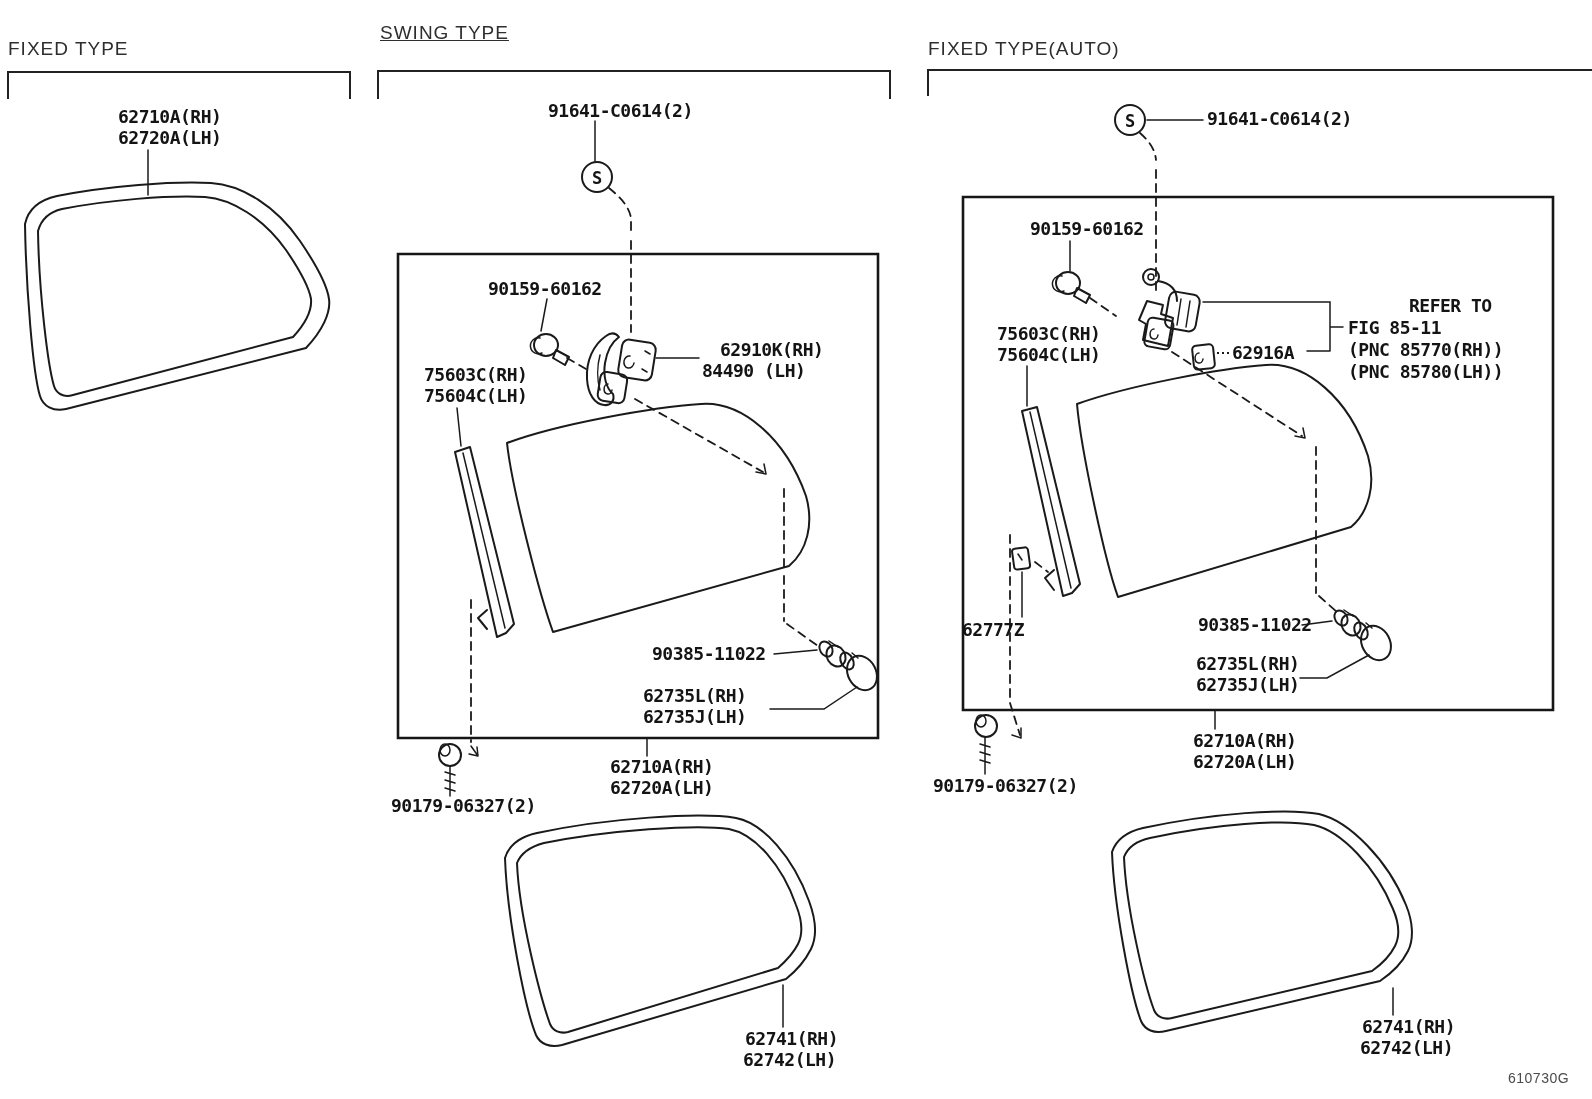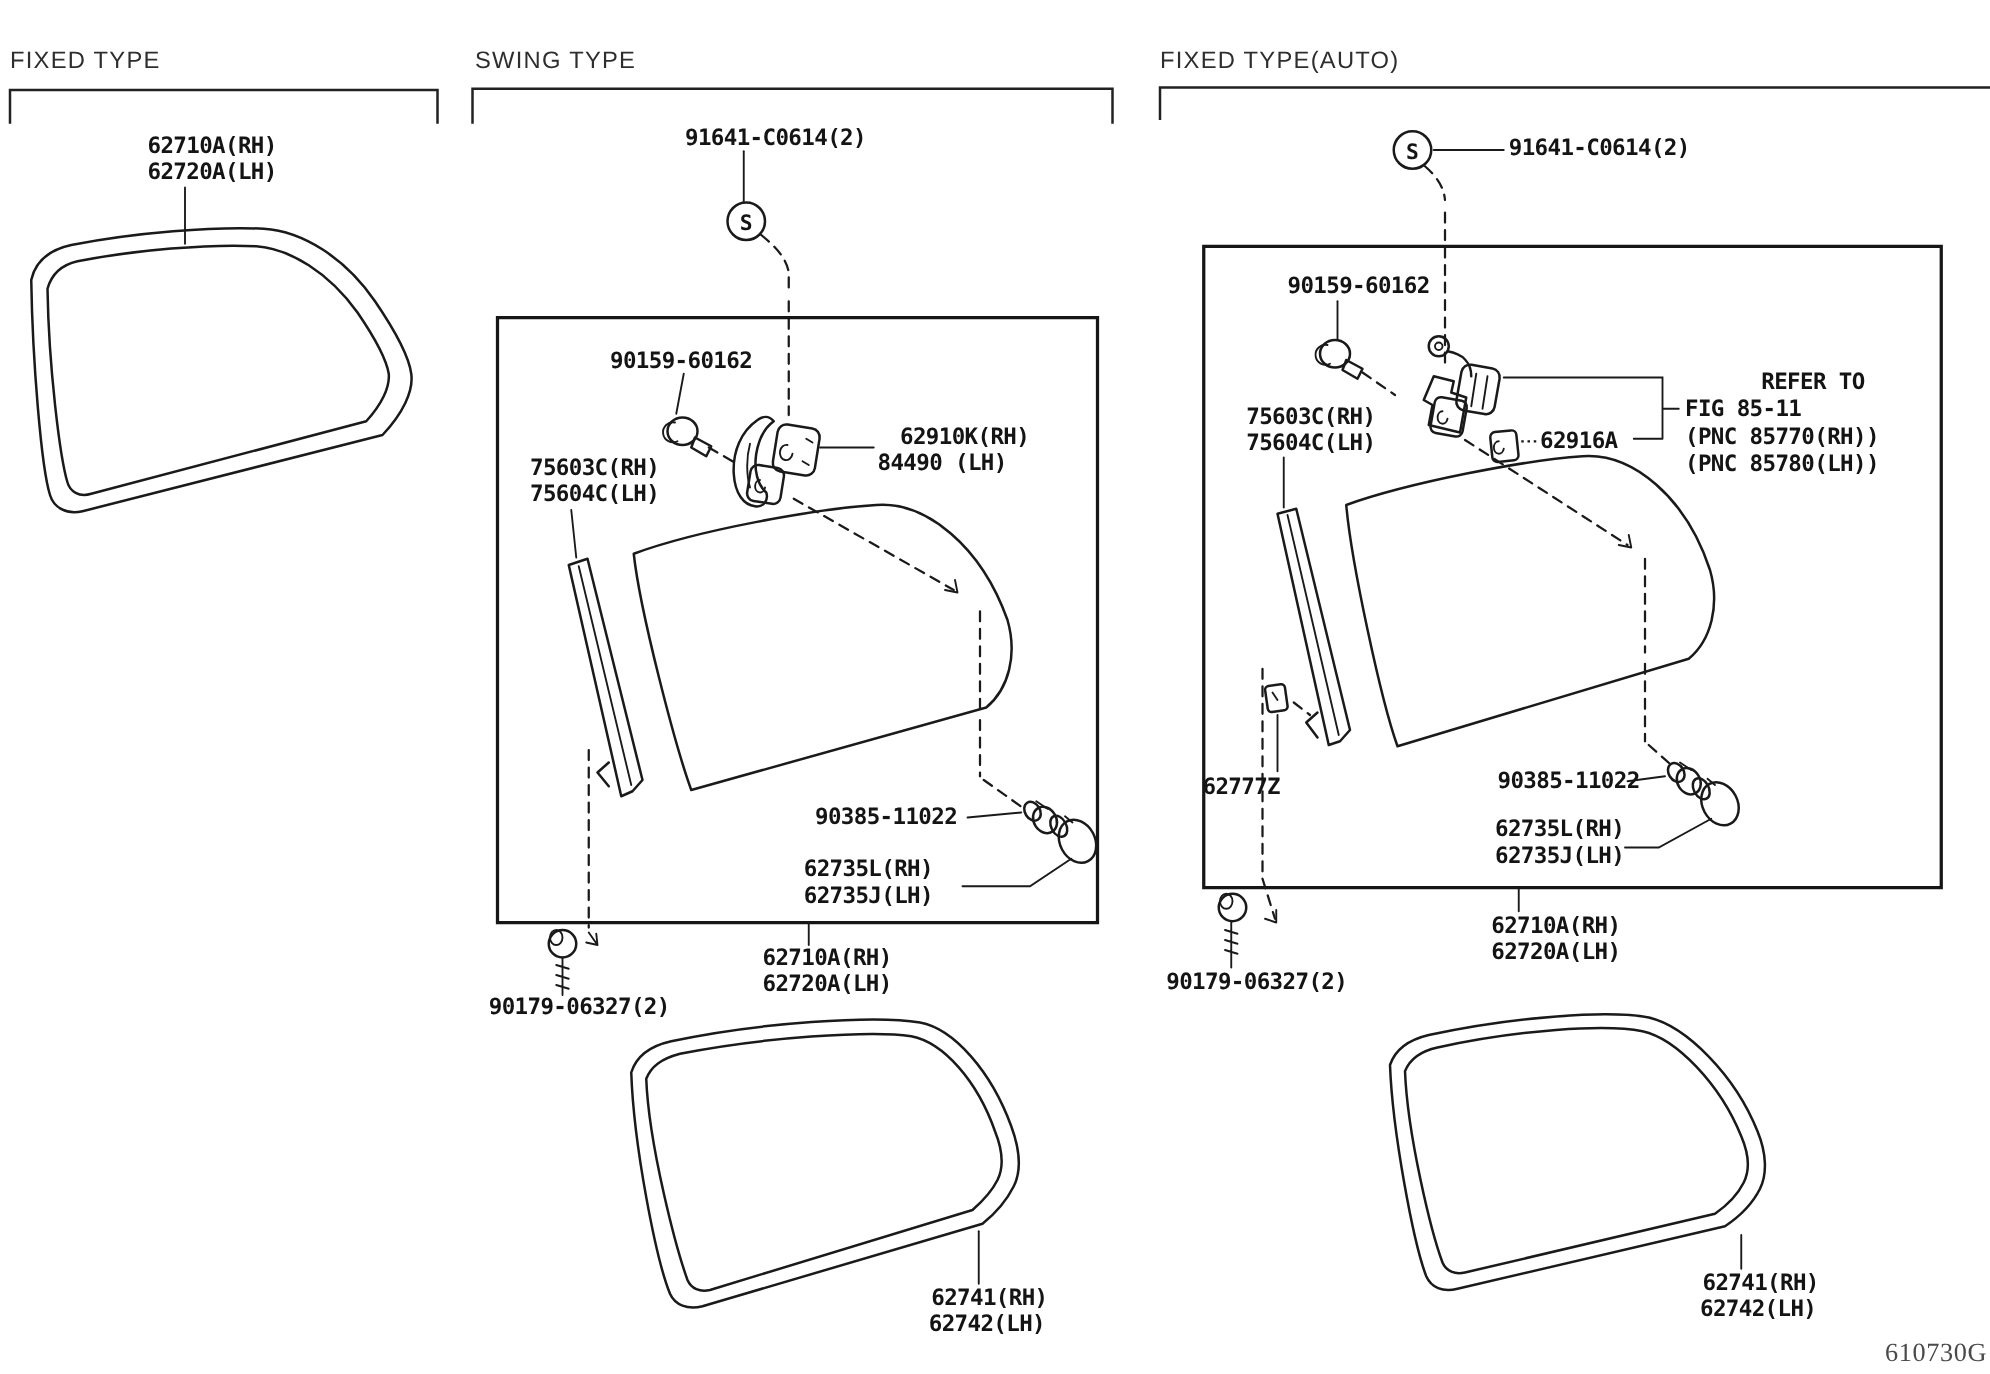--- a/index.html
+++ b/index.html
@@ -4,22 +4,22 @@
 <style>
   html,body{margin:0;padding:0;background:#ffffff;}
   #stage{position:relative;width:1592px;height:1099px;background:#fff;overflow:hidden;
          font-family:"DejaVu Sans Mono","Liberation Mono",monospace;}
   #lineart{position:absolute;left:0;top:0;width:1592px;height:1099px;}
   .plabel{position:absolute;font-family:"DejaVu Sans Mono","Liberation Mono",monospace;
           font-weight:bold;font-size:18px;line-height:20px;color:#141414;white-space:pre;
           letter-spacing:-0.5px;text-align:center;}
   .sec-title{position:absolute;font-family:"Liberation Sans","DejaVu Sans",sans-serif;
              font-size:19px;color:#2e2e2e;letter-spacing:1px;white-space:pre;}
-  .fig-code{position:absolute;font-family:Liberation Serif, serif;
-            font-size:21px;color:#4a4a4a;letter-spacing:0.5px;}
+  .fig-code{position:absolute;font-family:Liberation Sans, sans-serif;
+            font-size:14px;color:#4a4a4a;letter-spacing:0.5px;}
   svg *{vector-effect:non-scaling-stroke;}
   .ln{stroke:#1a1a1a;fill:none;stroke-width:2;stroke-linecap:round;stroke-linejoin:round;}
   .ln-thin{stroke:#1a1a1a;fill:none;stroke-width:1.5;stroke-linecap:round;}
   .ln-dash{stroke:#1a1a1a;fill:none;stroke-width:1.8;stroke-dasharray:8 6;stroke-linecap:round;}
   .ln-dot{stroke:#1a1a1a;fill:none;stroke-width:1.8;stroke-dasharray:2 3;}
   .ln-box{stroke:#161616;fill:none;stroke-width:2.6;}
   .ln-brk{stroke:#222;fill:none;stroke-width:2;}
   .s-text{font-family:"DejaVu Sans Mono",monospace;font-weight:bold;font-size:17px;fill:#141414;}
 </style>
 </head>
@@ -216,21 +216,21 @@
                             C1145,986 1126,908 1124,857 Z"></path>
       </g>
       <path class="ln-thin" d="M1393,988 L1393,1015"></path>
     </g>
 
     <text class="s-text" x="597" y="184" text-anchor="middle">S</text>
     <text class="s-text" x="1130" y="127" text-anchor="middle">S</text>
   </svg>
 
   <div class="sec-title" style="left:8px;top:38px;">FIXED TYPE</div>
-  <div class="sec-title" style="left:380px;top:38px;">SWING TYPE</div>
+  <div class="sec-title" style="left:380px;top:22px;text-decoration:underline;">SWING TYPE</div>
   <div class="sec-title" style="left:928px;top:38px;">FIXED TYPE(AUTO)</div>
 
   <div class="plabel" style="left:118px;top:107px;">62710A(RH)</div>
   <div class="plabel" style="left:118px;top:128px;">62720A(LH)</div>
 
   <div class="plabel" style="left:548px;top:101px;">91641-C0614(2)</div>
   <div class="plabel" style="left:488px;top:279px;">90159-60162</div>
   <div class="plabel" style="left:720px;top:340px;">62910K(RH)</div>
   <div class="plabel" style="left:702px;top:361px;">84490 (LH)</div>
   <div class="plabel" style="left:424px;top:365px;">75603C(RH)</div>

